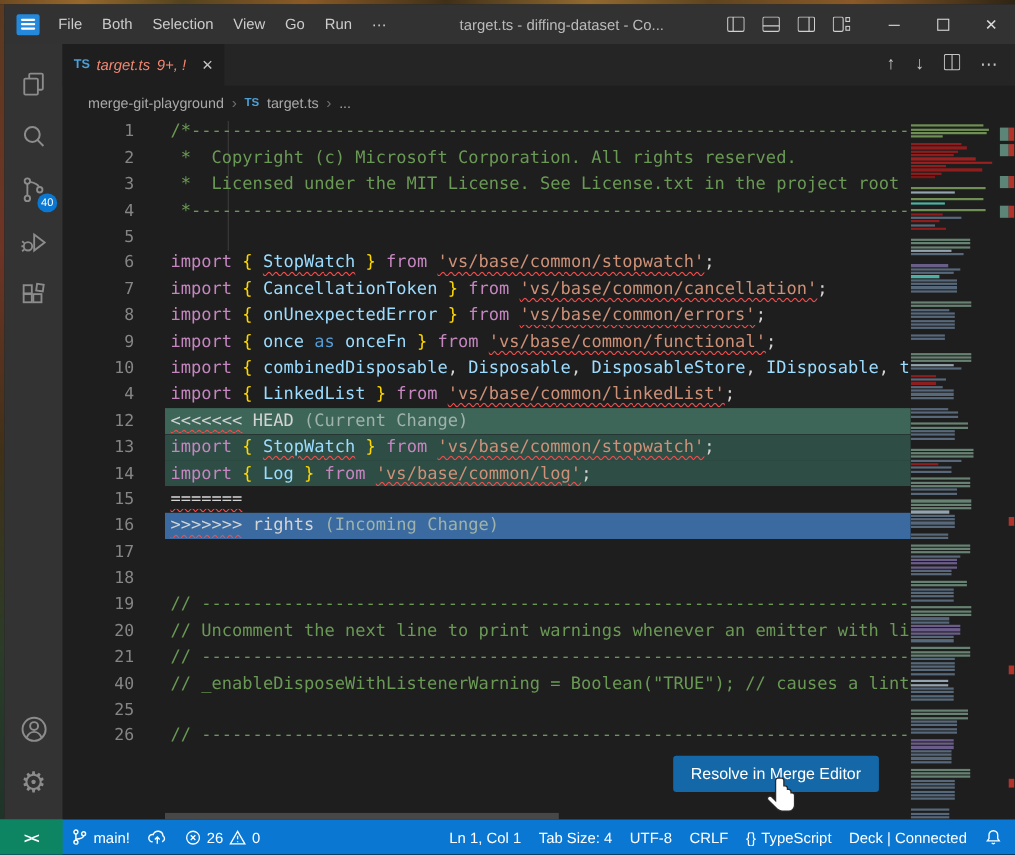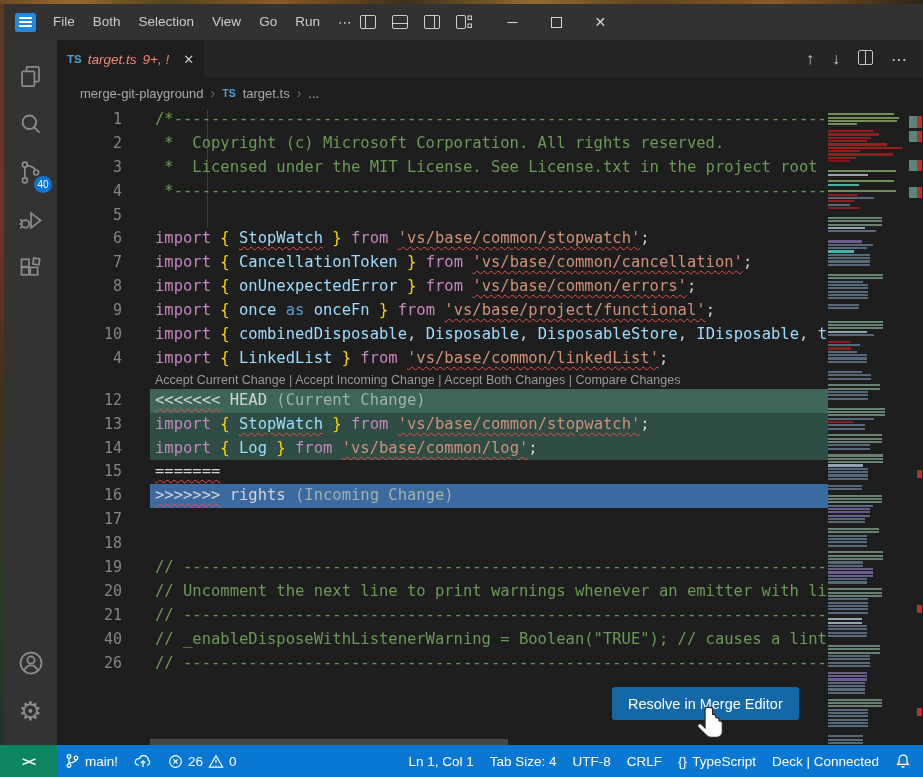--- a/index.html
+++ b/index.html
@@ -100,20 +100,21 @@
       </div>
     <nav style="display:flex;">
         <span class="menu-item">File</span>
         <span class="menu-item">Both</span>
         <span class="menu-item">Selection</span>
         <span class="menu-item">View</span>
         <span class="menu-item">Go</span>
         <span class="menu-item">Run</span>
         <span class="menu-item">⋯</span>
       </nav>
+    <div class="tb-title">target.ts - diffing-dataset - Co...</div>
     <div class="layout-icons">
       <span>
           <svg width="16" height="14" viewBox="0 0 16 14">
             <rect x="0.5" y="0.5" width="15" height="13" rx="1.5" fill="none" stroke="#d0d0d0"></rect>
             <line x1="5.5" y1="0.5" x2="5.5" y2="13.5" stroke="#d0d0d0"></line>
           </svg>
         </span>
       <span>
           <svg width="16" height="14" viewBox="0 0 16 14">
             <rect x="0.5" y="0.5" width="15" height="13" rx="1.5" fill="none" stroke="#d0d0d0"></rect>
@@ -227,35 +228,35 @@
       <div class="editor-area">
         <div class="lines" id="lines">
             <div class="line"><span class="ln">1</span><span class="tk-c">/*---------------------------------------------------------------------------------------------</span></div>
             <div class="line"><span class="ln">2</span><span class="tk-c"> *  Copyright (c) Microsoft Corporation. All rights reserved.</span></div>
             <div class="line"><span class="ln">3</span><span class="tk-c"> *  Licensed under the MIT License. See License.txt in the project root for license information.</span></div>
             <div class="line"><span class="ln">4</span><span class="tk-c"> *--------------------------------------------------------------------------------------------*/</span></div>
             <div class="line"><span class="ln">5</span></div>
             <div class="line"><span class="ln">6</span><span class="tk-k">import </span><span class="tk-b">{ </span><span class="tk-i sq">StopWatch</span><span class="tk-b"> }</span><span class="tk-k"> from </span><span class="tk-s sq">'vs/base/common/stopwatch'</span><span class="tk-w">;</span></div>
             <div class="line"><span class="ln">7</span><span class="tk-k">import </span><span class="tk-b">{ </span><span class="tk-i">CancellationToken</span><span class="tk-b"> }</span><span class="tk-k"> from </span><span class="tk-s sq">'vs/base/common/cancellation'</span><span class="tk-w">;</span></div>
             <div class="line"><span class="ln">8</span><span class="tk-k">import </span><span class="tk-b">{ </span><span class="tk-i">onUnexpectedError</span><span class="tk-b"> }</span><span class="tk-k"> from </span><span class="tk-s sq">'vs/base/common/errors'</span><span class="tk-w">;</span></div>
-            <div class="line"><span class="ln">9</span><span class="tk-k">import </span><span class="tk-b">{ </span><span class="tk-i">once</span><span class="tk-K"> as </span><span class="tk-i">onceFn</span><span class="tk-b"> }</span><span class="tk-k"> from </span><span class="tk-s sq">'vs/base/project/functional'</span><span class="tk-w">;</span></div>
+            <div class="line"><span class="ln">9</span><span class="tk-k">import </span><span class="tk-b">{ </span><span class="tk-i">once</span><span class="tk-K"> as </span><span class="tk-i">onceFn</span><span class="tk-b"> }</span><span class="tk-k"> from </span><span class="tk-s sq">'vs/base/common/functional'</span><span class="tk-w">;</span></div>
             <div class="line"><span class="ln">10</span><span class="tk-k">import </span><span class="tk-b">{ </span><span class="tk-i">combinedDisposable</span><span class="tk-w">, </span><span class="tk-i">Disposable</span><span class="tk-w">, </span><span class="tk-i">DisposableStore</span><span class="tk-w">, </span><span class="tk-i">IDisposable</span><span class="tk-w">, </span><span class="tk-i">toDisposable</span></div>
             <div class="line"><span class="ln">4</span><span class="tk-k">import </span><span class="tk-b">{ </span><span class="tk-i">LinkedList</span><span class="tk-b"> }</span><span class="tk-k"> from </span><span class="tk-s sq">'vs/base/common/linkedList'</span><span class="tk-w">;</span></div>
-            <div class="codelens"><span class="lens-link">Accept Current Change</span><span> | </span><span class="lens-link">Accept Incoming Change</span><span> | </span><span class="lens-link">Accept Both Changes</span><span> | </span><span class="lens-link">Compare Changes</span></div>
             <div class="line bg-ch"><span class="ln">12</span><span class="tk-w sq">&lt;&lt;&lt;&lt;&lt;&lt;&lt;</span><span class="tk-w"> HEAD </span><span class="tk-g">(Current Change)</span></div>
             <div class="line bg-cb"><span class="ln">13</span><span class="tk-k">import </span><span class="tk-b">{ </span><span class="tk-i sq">StopWatch</span><span class="tk-b"> }</span><span class="tk-k"> from </span><span class="tk-s sq">'vs/base/common/stopwatch'</span><span class="tk-w">;</span></div>
             <div class="line bg-cb"><span class="ln">14</span><span class="tk-k">import </span><span class="tk-b">{ </span><span class="tk-i">Log</span><span class="tk-b"> }</span><span class="tk-k"> from </span><span class="tk-s sq">'vs/base/common/log'</span><span class="tk-w">;</span></div>
             <div class="line"><span class="ln">15</span><span class="tk-w sq">=======</span></div>
             <div class="line bg-ih"><span class="ln">16</span><span class="tk-w sq">&gt;&gt;&gt;&gt;&gt;&gt;&gt;</span><span class="tk-w"> rights </span><span class="tk-g">(Incoming Change)</span></div>
             <div class="line"><span class="ln">17</span></div>
             <div class="line"><span class="ln">18</span></div>
             <div class="line"><span class="ln">19</span><span class="tk-c">// --------------------------------------------------------------------------------------------------------------------</span></div>
             <div class="line"><span class="ln">20</span><span class="tk-c">// Uncomment the next line to print warnings whenever an emitter with listeners is disposed. That is a sign of code smell.</span></div>
             <div class="line"><span class="ln">21</span><span class="tk-c">// --------------------------------------------------------------------------------------------------------------------</span></div>
             <div class="line"><span class="ln">40</span><span class="tk-c">// _enableDisposeWithListenerWarning = Boolean("TRUE"); // causes a linter warning so that it cannot be pushed</span></div>
+            <div class="line"><span class="ln">25</span></div>
             <div class="line"><span class="ln">26</span><span class="tk-c">// --------------------------------------------------------------------------------------------------------------------</span></div>
           </div>
         <div class="indent-line"></div>
         <div class="minimap" id="minimap">
             <div class="mrow"></div>
             <div class="mrow" style="background: rgb(111, 143, 85); width: 86%;"></div>
             <div class="mrow" style="background: rgb(111, 143, 85); width: 92%;"></div>
             <div class="mrow" style="background: rgb(111, 143, 85); width: 90%;"></div>
             <div class="mrow" style="background: rgb(111, 143, 85); width: 38%;"></div>
             <div class="mrow"></div>

